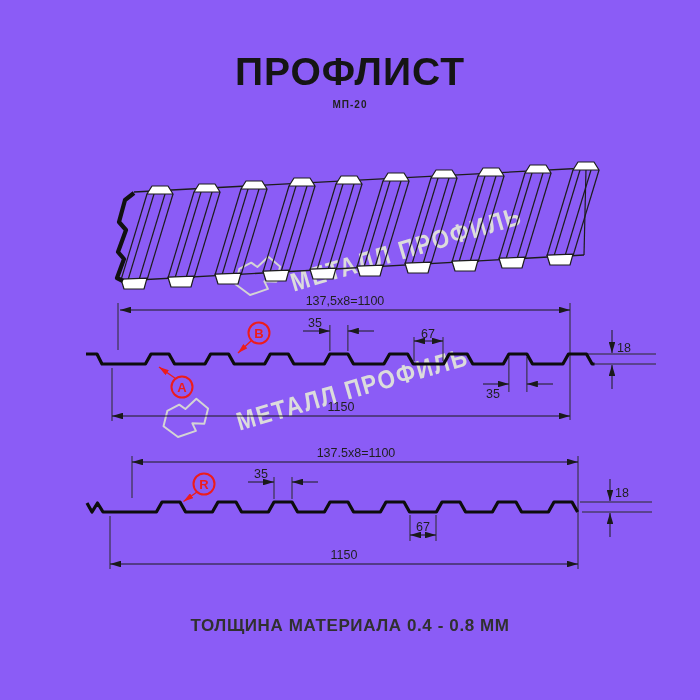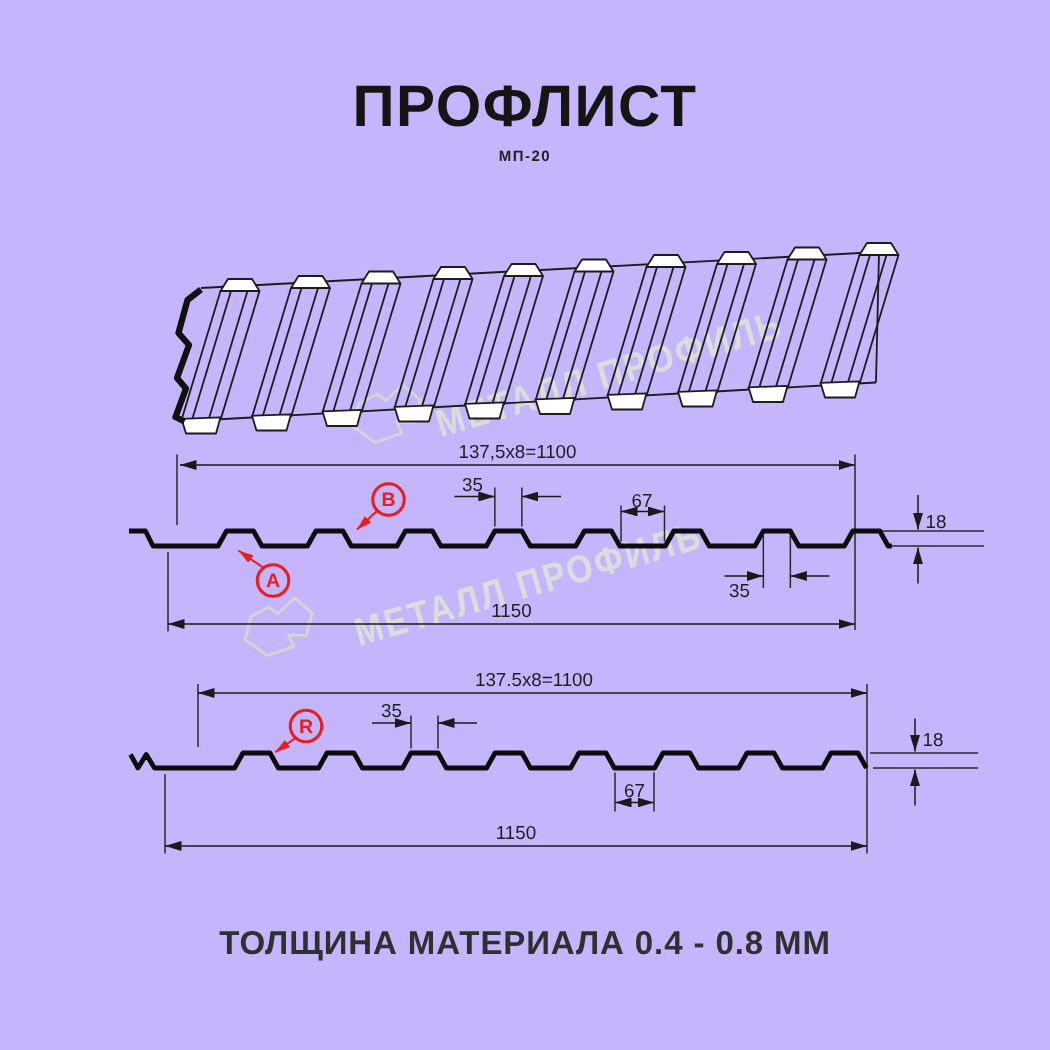--- a/index.html
+++ b/index.html
@@ -1,23 +1,23 @@
 <!DOCTYPE html>
 <html><head>
 <meta charset="utf-8">
 <style>
   html,body{margin:0;padding:0;background:#ffffff;}
-  .stage{position:relative;width:700px;height:700px;background:#c4b5fd;overflow:hidden;
+  .stage{position:relative;width:700px;height:700px;background:#8b5cf6;overflow:hidden;
          font-family:"Liberation Sans",sans-serif;}
   .title{position:absolute;left:0;top:50px;width:700px;text-align:center;
          font-size:39px;font-weight:800;letter-spacing:1px;color:#151515;}
   .subtitle{position:absolute;left:0;top:99px;width:700px;text-align:center;
          font-size:10px;font-weight:700;letter-spacing:1px;color:#222;}
   .footer{position:absolute;left:0;top:616px;width:700px;text-align:center;
-         font-size:22px;font-weight:600;letter-spacing:.6px;color:#303030;}
+         font-size:17px;font-weight:600;letter-spacing:.6px;color:#303030;}
   svg{position:absolute;left:0;top:0;}
   .dimtxt{font-family:"Liberation Sans",sans-serif;font-size:12.5px;fill:#1f1f1f;}
   .redtxt{font-family:"Liberation Sans",sans-serif;font-size:13px;font-weight:700;fill:#ed1c1c;}
   .wmtxt{font-family:"Liberation Sans",sans-serif;font-size:26px;font-weight:700;
          letter-spacing:2px;fill:#dcdcdc;}
 </style>
 </head>
 <body>
 
 <div class="stage">

